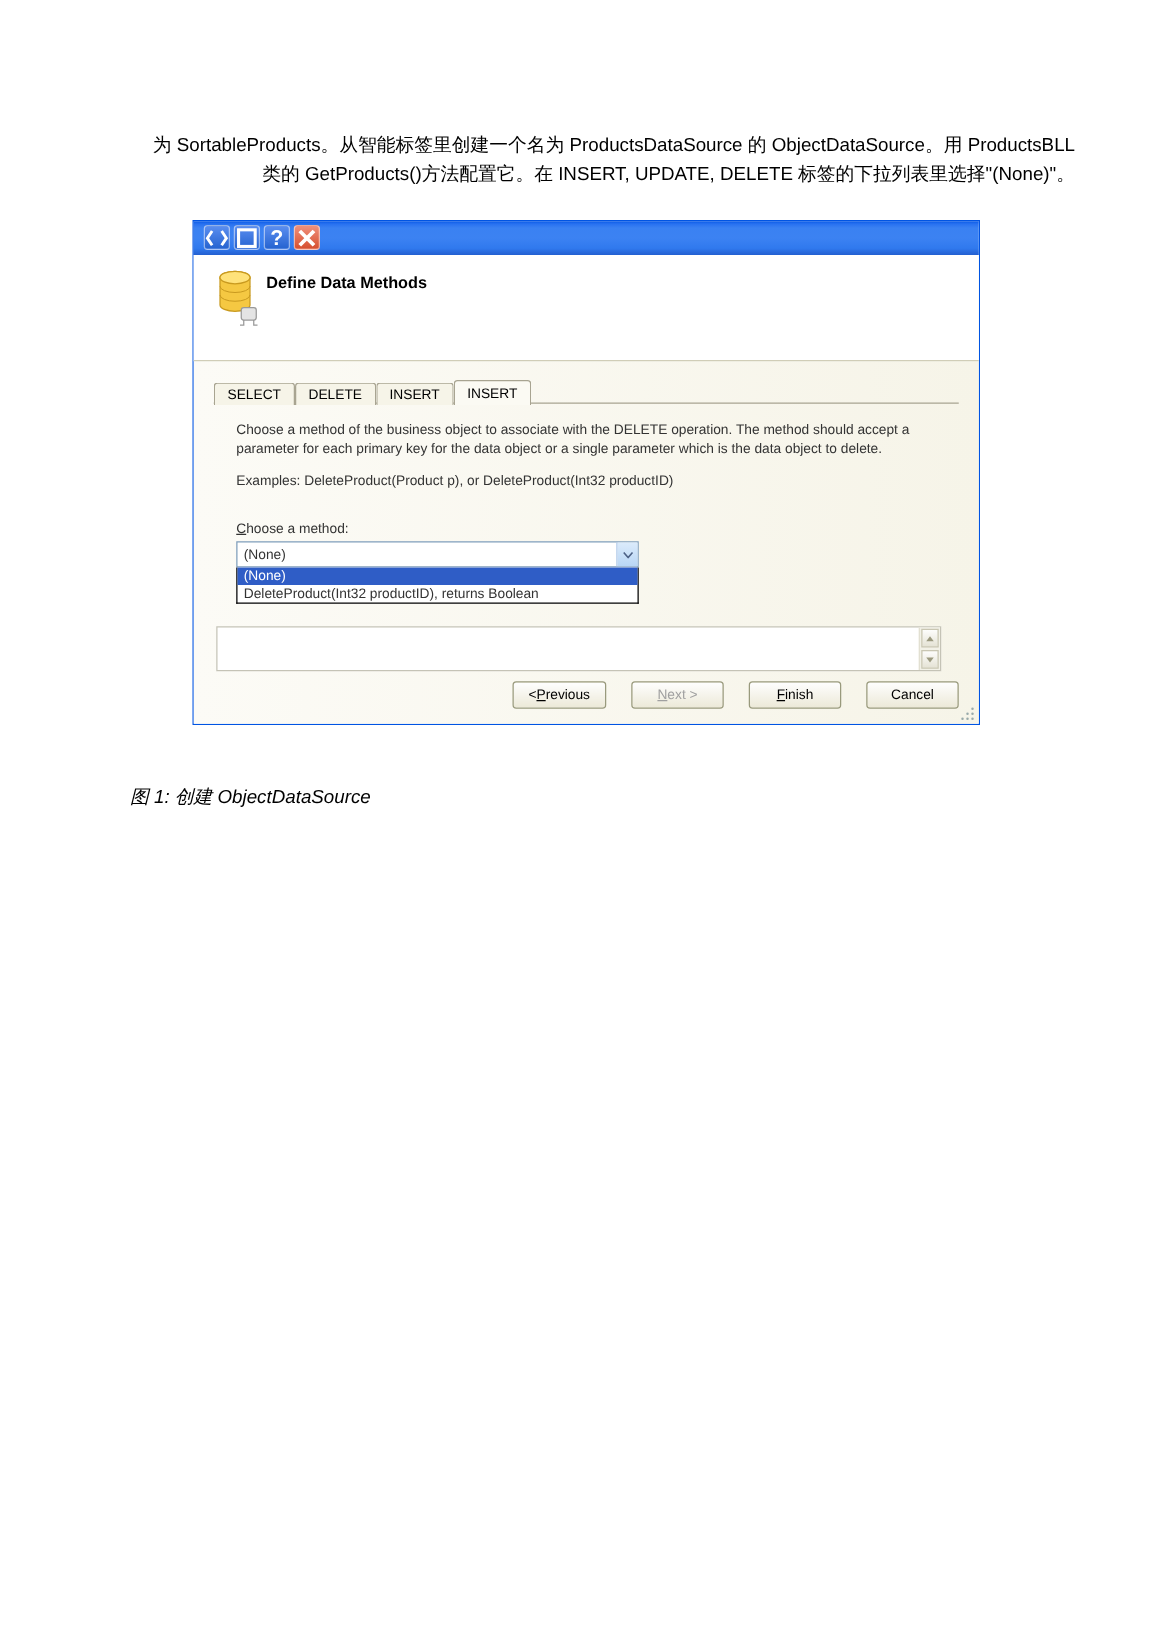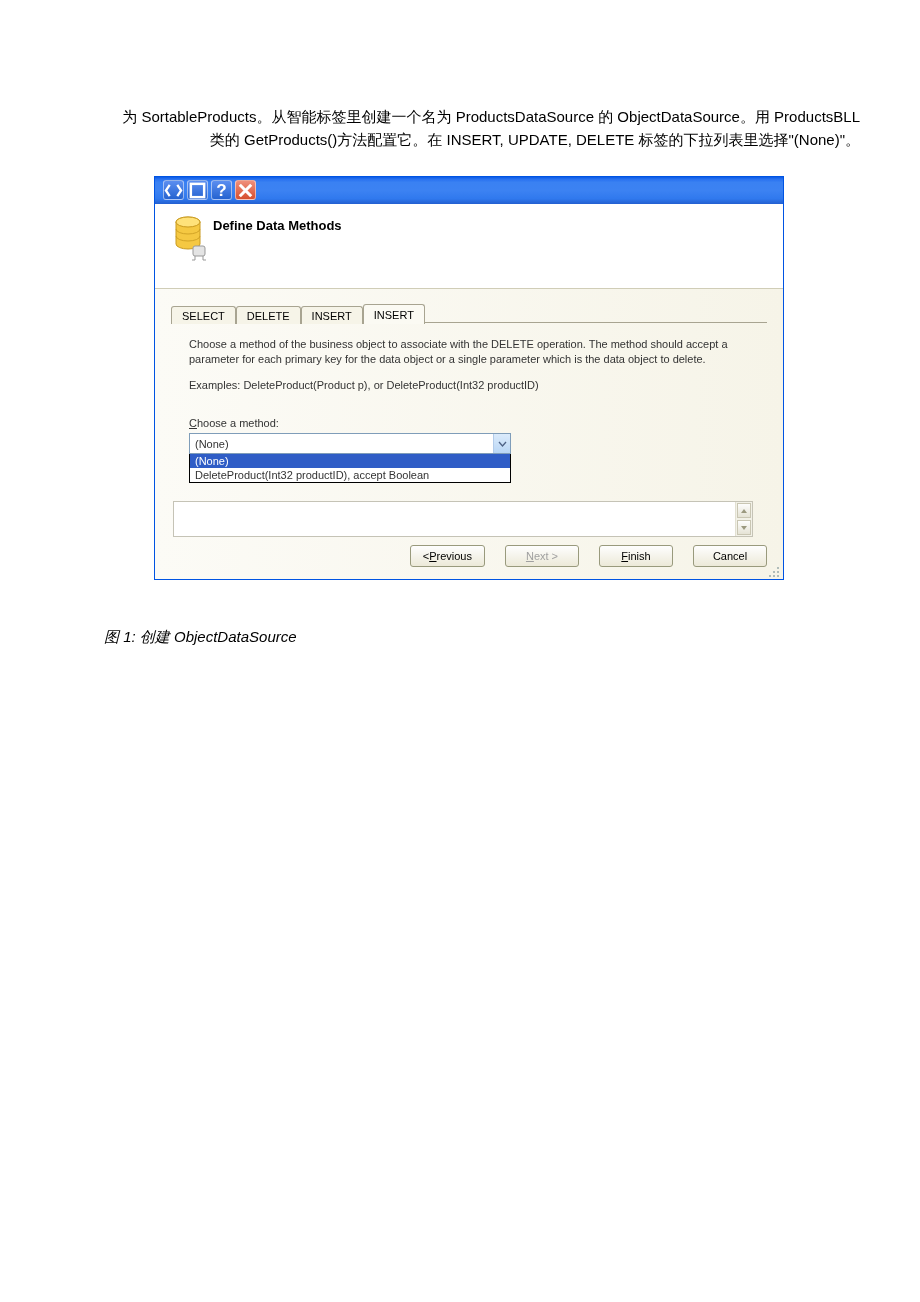--- a/index.html
+++ b/index.html
@@ -282,21 +282,21 @@
           <div class="dropdown">
             <span class="dropdown-text">(None)</span>
             <div class="dropdown-arrow">
               <svg viewBox="0 0 9 6">
                   <path d="M1 1 L4.5 5 L8 1" fill="none" stroke="#4d6185" stroke-width="1.3"></path>
                 </svg>
             </div>
           </div>
           <div class="dropdown-list">
             <div class="dl-item selected">(None)</div>
-            <div class="dl-item">DeleteProduct(Int32 productID), accept Boolean</div>
+            <div class="dl-item">DeleteProduct(Int32 productID), returns Boolean</div>
           </div>
         </div>
       </div>
 
       <div class="scroll-box">
         <div class="scroll-content"></div>
         <div class="scrollbar">
           <div class="sb-btn">
               <svg viewBox="0 0 8 6">
                 <path d="M4 1 L7 5 L1 5 Z"></path>

